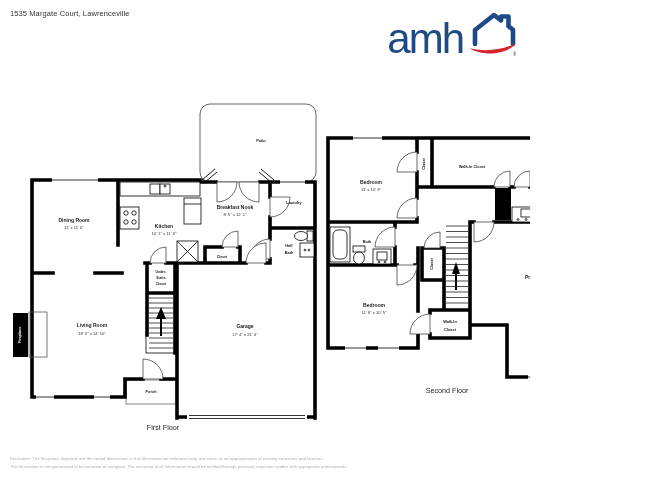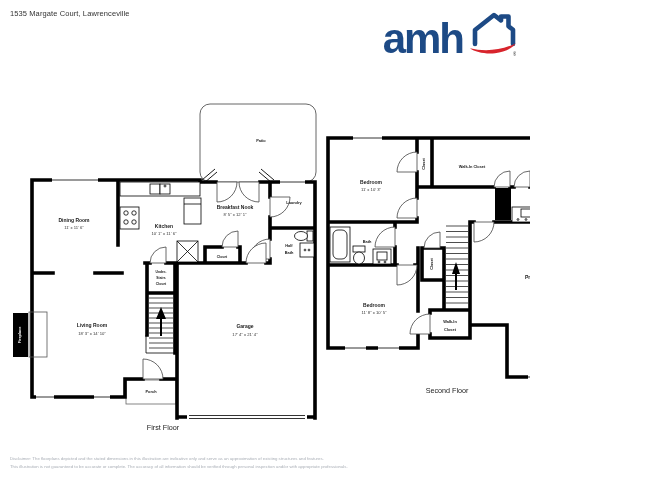--- a/index.html
+++ b/index.html
@@ -1,20 +1,20 @@
 <!DOCTYPE html>
 <html><head>
 <meta charset="utf-8">
 <style>
   html,body{margin:0;padding:0;background:#fff;}
   .canvas{position:relative;width:530px;height:488px;background:#fff;overflow:hidden;
           font-family:"Liberation Sans",sans-serif;}
   .title{position:absolute;left:10px;top:9px;font-size:7.5px;color:#333;letter-spacing:.1px;}
   .logo{position:absolute;right:14px;top:12px;display:flex;align-items:flex-end;}
-  .logo-text{font-size:42px;line-height:0.82;font-weight:bold;color:#1d4a85;letter-spacing:-2px;}
+  .logo-text{font-size:42px;line-height:0.82;font-weight:normal;color:#1d4a85;letter-spacing:-2px;}
   .logo-house{margin-left:5px;margin-bottom:0px;}
   .footer{position:absolute;left:10px;color:#a9aeb6;font-size:4.3px;line-height:1;white-space:nowrap;}
   .f1{top:457px;} .f2{top:465px;}
   svg text{fill:#1a1a1a;}
   .room-name{font-size:5px;font-weight:bold;}
   .room-dim{font-size:4.2px;fill:#333;}
   .small-label{font-size:3.9px;font-weight:bold;}
   .tiny-label{font-size:3.4px;font-weight:bold;}
   .floor-label{font-size:7.2px;fill:#222;}
   .vert-label{font-size:3.8px;font-weight:bold;}

